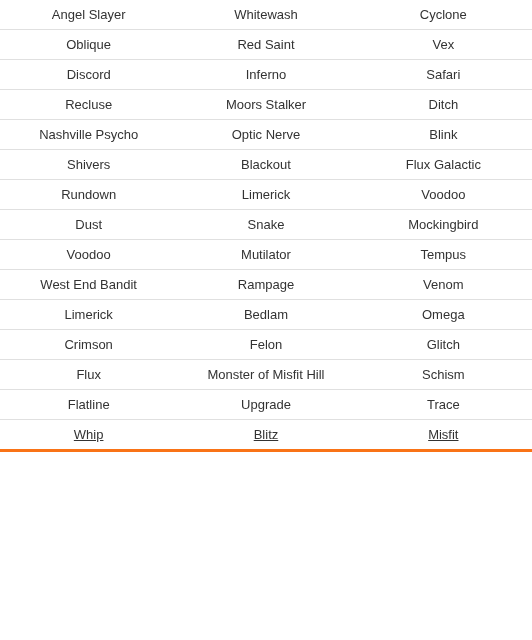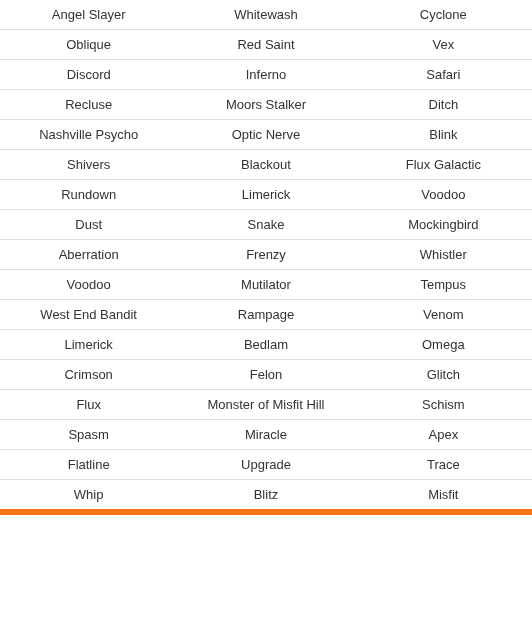--- a/index.html
+++ b/index.html
@@ -25,21 +25,22 @@
     }
     tr {
       border-bottom: 1px solid #e0e0e0;
     }
     td {
       text-align: center;
       padding: 7px 8px;
       width: 33.33%;
     }
     tr:last-child {
-      border-bottom: 6px solid #f97316;
+      border-bottom: 3px solid #f97316;
+      text-decoration: underline;
     }
   </style>
 </head>
 <body>
 
 <div class="table-container">
   <table>
     <tbody id="table-body">
         <tr>
           <td>Angel Slayer</td>
@@ -75,25 +76,20 @@
           <td>Rundown</td>
           <td>Limerick</td>
           <td>Voodoo</td>
         </tr>
         <tr>
           <td>Dust</td>
           <td>Snake</td>
           <td>Mockingbird</td>
         </tr>
         <tr>
-          <td>Aberration</td>
-          <td>Frenzy</td>
-          <td>Whistler</td>
-        </tr>
-        <tr>
           <td>Voodoo</td>
           <td>Mutilator</td>
           <td>Tempus</td>
         </tr>
         <tr>
           <td>West End Bandit</td>
           <td>Rampage</td>
           <td>Venom</td>
         </tr>
         <tr>
@@ -105,25 +101,20 @@
           <td>Crimson</td>
           <td>Felon</td>
           <td>Glitch</td>
         </tr>
         <tr>
           <td>Flux</td>
           <td>Monster of Misfit Hill</td>
           <td>Schism</td>
         </tr>
         <tr>
-          <td>Spasm</td>
-          <td>Miracle</td>
-          <td>Apex</td>
-        </tr>
-        <tr>
           <td>Flatline</td>
           <td>Upgrade</td>
           <td>Trace</td>
         </tr>
         <tr>
           <td>Whip</td>
           <td>Blitz</td>
           <td>Misfit</td>
         </tr>
       </tbody>

